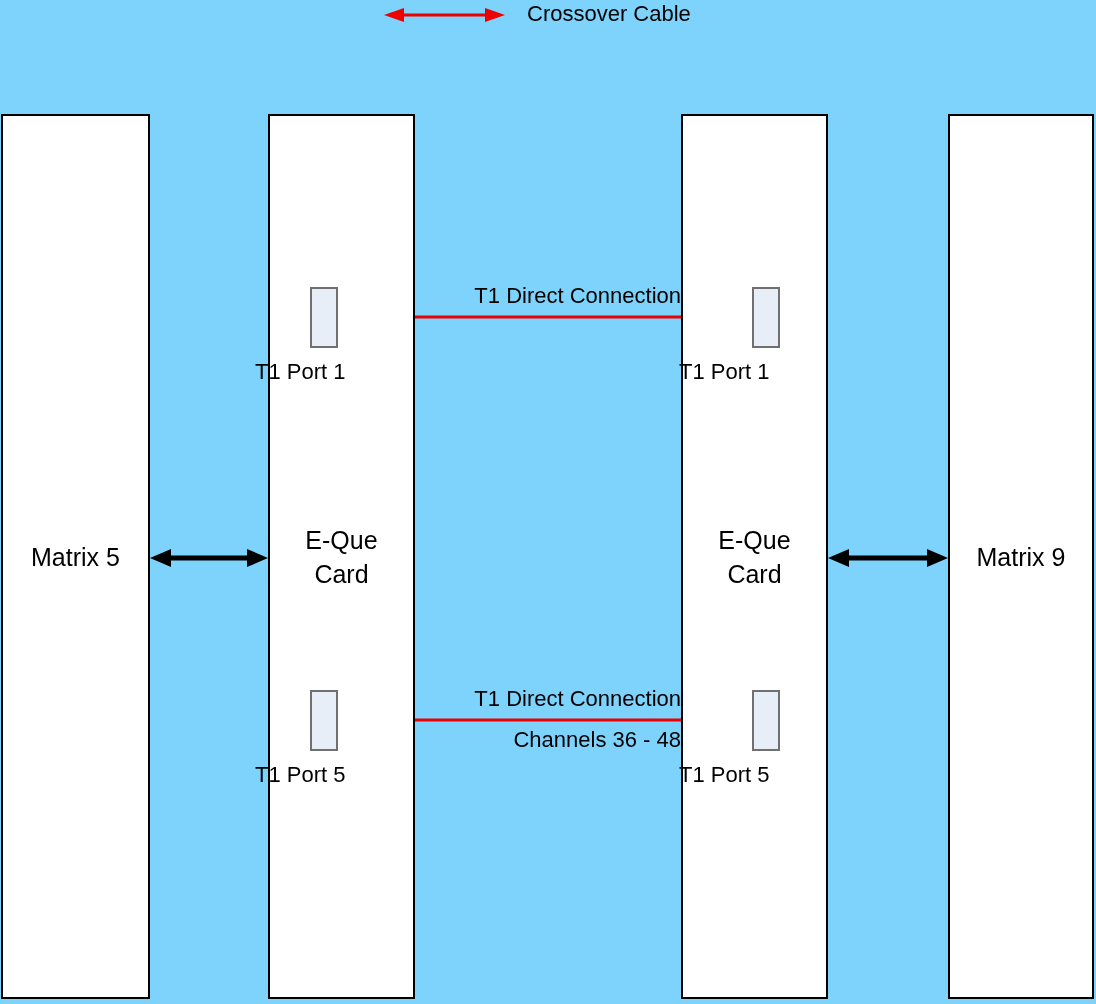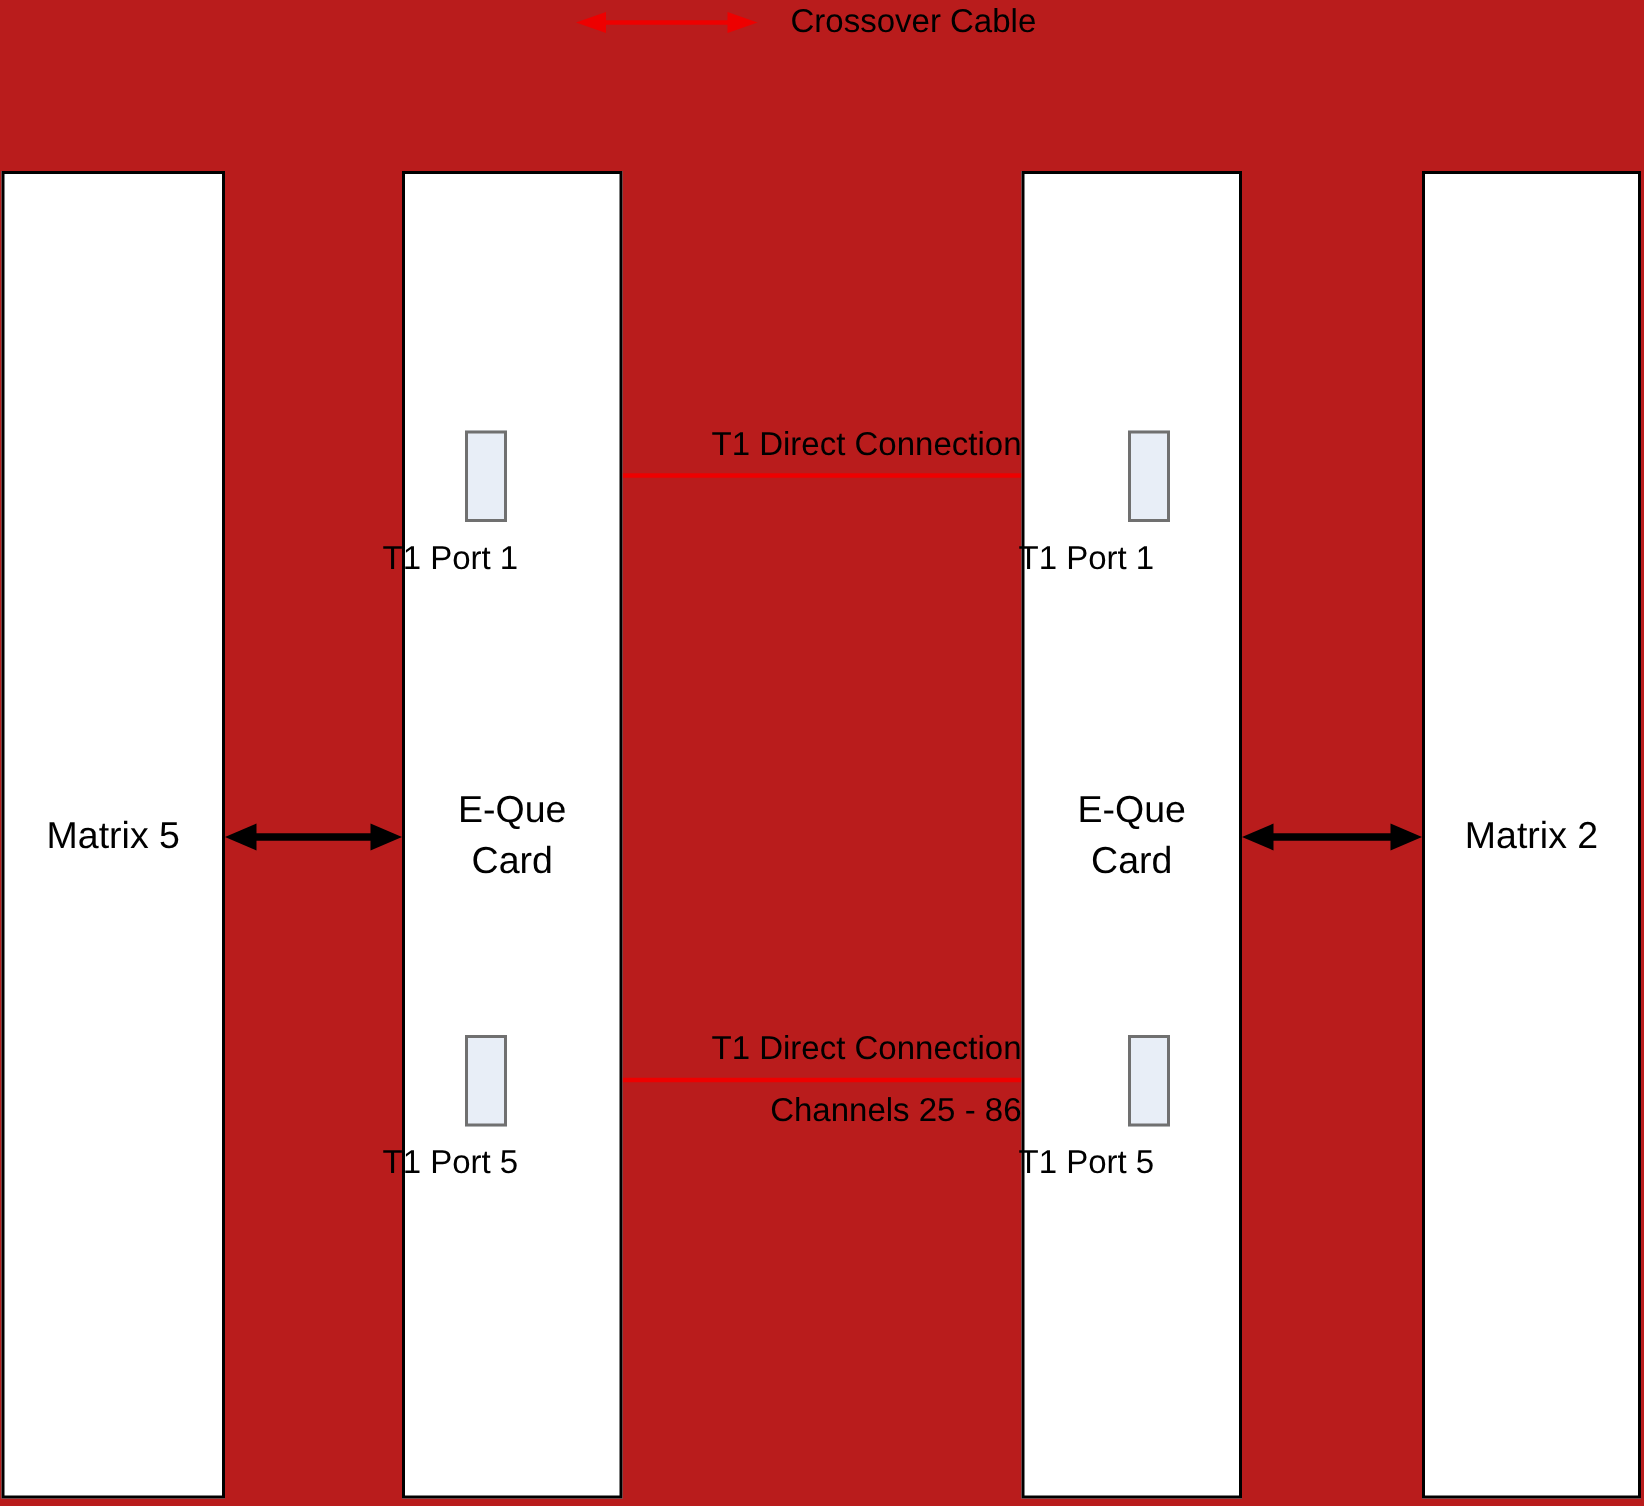--- a/index.html
+++ b/index.html
@@ -6,21 +6,21 @@
     margin: 0;
     padding: 0;
     background: #ffffff;
     font-family: "Liberation Sans", sans-serif;
     color: #000000;
   }
   .canvas {
     position: relative;
     width: 1096px;
     height: 1004px;
-    background: #b91c1c;
+    background: #7dd3fc;
     overflow: hidden;
   }
   .overlay {
     position: absolute;
     left: 0;
     top: 0;
     width: 1096px;
     height: 1004px;
     pointer-events: none;
   }
@@ -135,30 +135,30 @@
     <span>E-Que
 Card</span>
   </div>
 
   <div class="node" id="eque-right">
     <span>E-Que
 Card</span>
   </div>
 
   <div class="node" id="matrix2">
-    <span>Matrix 2</span>
+    <span>Matrix 9</span>
   </div>
 
   <div class="port" id="port-left-top"></div>
   <div class="port" id="port-right-top"></div>
   <div class="port" id="port-left-bottom"></div>
   <div class="port" id="port-right-bottom"></div>
 
   <div class="port-label" id="label-port-left-top">T1 Port 1</div>
   <div class="port-label" id="label-port-right-top">T1 Port 1</div>
   <div class="port-label" id="label-port-left-bottom">T1 Port 5</div>
   <div class="port-label" id="label-port-right-bottom">T1 Port 5</div>
 
   <div class="conn-text" id="conn-top-title">T1 Direct Connection</div>
   <div class="conn-text" id="conn-bottom-title">T1 Direct Connection</div>
-  <div class="conn-text" id="conn-bottom-channels">Channels 25 - 86</div>
+  <div class="conn-text" id="conn-bottom-channels">Channels 36 - 48</div>
 
 </div>
 
 </body></html>

